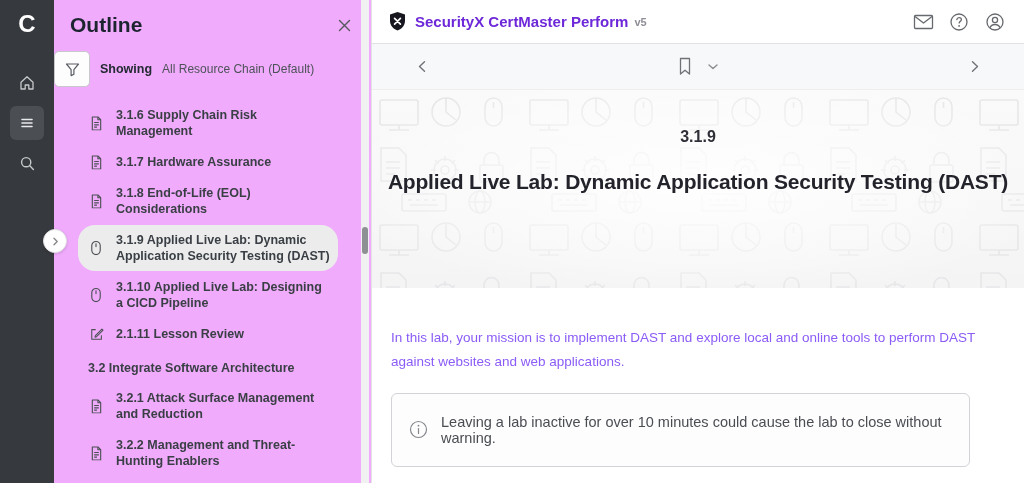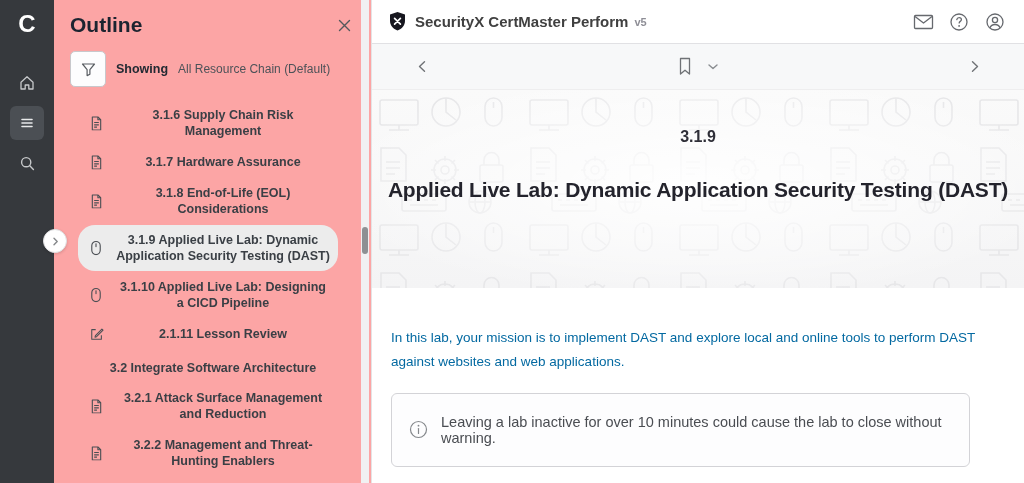--- a/index.html
+++ b/index.html
@@ -9,66 +9,66 @@
   .app { position: relative; width: 1024px; height: 483px; display: flex; overflow: hidden; }
 
   
   .rail { width: 54px; background: #36393d; flex: 0 0 54px; display: flex; flex-direction: column; align-items: center; padding-top: 8px; z-index: 4; }
   .rail-logo { color: #fff; font-size: 24px; font-weight: 700; line-height: 1; padding: 4px 0 0 0; letter-spacing: 0; }
   .rail-nav { margin-top: 30px; display: flex; flex-direction: column; align-items: center; gap: 6px; }
   .rail-btn { width: 34px; height: 34px; display: flex; align-items: center; justify-content: center; border-radius: 6px; cursor: pointer; }
   .rail-btn.active { background: #4b4f54; }
 
   
-  .outline-panel { width: 318px; flex: 0 0 318px; background: #fca5a5; position: relative; border-right: 1px solid #e4e4e6; }
+  .outline-panel { width: 318px; flex: 0 0 318px; background: #f0abfc; position: relative; border-right: 1px solid #e4e4e6; }
   .outline-header { display: flex; align-items: center; justify-content: space-between; padding: 13px 16px 10px 16px; }
   .outline-title { font-size: 21px; font-weight: 700; color: #1c2430; }
   .outline-close { width: 22px; height: 22px; display: flex; align-items: center; justify-content: center; cursor: pointer; }
-  .filter-row { display: flex; align-items: center; padding: 4px 16px 0 16px; gap: 10px; }
+  .filter-row { display: flex; align-items: center; padding: 4px 16px 0 0; gap: 10px; }
   .filter-btn { width: 36px; height: 36px; border: 1px solid #c8c8cc; border-radius: 5px; background: #fdfdfe; display: flex; align-items: center; justify-content: center; cursor: pointer; flex: 0 0 36px; }
   .filter-showing { font-size: 12.5px; font-weight: 700; color: #232a33; }
   .filter-value { font-size: 12px; color: #4d5258; }
 
   .outline-list { margin-top: 12px; padding: 0 33px 0 24px; overflow: hidden; }
   .outline-item { position: relative; padding: 7px 8px 7px 38px; margin: 1px 0; border-radius: 2px; cursor: pointer; }
   .outline-item.selected { background: #ececec; border-radius: 17px; }
   .outline-item .item-icon { position: absolute; left: 12px; top: 50%; transform: translateY(-50%); display: flex; }
-  .item-label { font-size: 12.5px; font-weight: 700; color: #3a3f45; line-height: 1.28; display: block; text-align: center; }
+  .item-label { font-size: 12.5px; font-weight: 700; color: #3a3f45; line-height: 1.28; display: block; }
   .outline-section { padding: 10px 0 6px 10px; font-size: 12.5px; font-weight: 700; color: #2e3339; cursor: pointer; }
 
   .panel-scrollbar { position: absolute; top: 0; bottom: 0; right: 2px; width: 8px; background: #f1f1f2; }
   .panel-scroll-thumb { position: absolute; top: 227px; left: 1px; width: 6px; height: 27px; background: #8e9093; border-radius: 3px; cursor: grab; }
 
   .panel-expander { position: absolute; left: 43px; top: 229px; width: 24px; height: 24px; background: #fff; border: 1px solid #e0e0e2; border-radius: 50%; box-shadow: 0 1px 3px rgba(0,0,0,.15); display: flex; align-items: center; justify-content: center; cursor: pointer; z-index: 6; }
 
   
   .main { flex: 1; display: flex; flex-direction: column; min-width: 0; }
   .main-header { height: 44px; background: #fff; border-bottom: 1px solid #e1e1e4; display: flex; align-items: center; padding: 0 14px 0 16px; flex: 0 0 44px; }
-  .product-title { font-size: 15px; font-weight: 700; color: #404040; margin-left: 8px; }
+  .product-title { font-size: 15px; font-weight: 700; color: #6d28d9; margin-left: 8px; }
   .product-version { font-size: 11px; font-weight: 700; color: #8e8e96; margin-left: 6px; }
   .header-spacer { flex: 1; }
   .header-iconbtn { width: 30px; height: 30px; display: flex; align-items: center; justify-content: center; cursor: pointer; margin-left: 6px; }
 
   .toolbar { height: 46px; background: #f7f8f9; border-bottom: 1px solid #eeeeef; display: flex; align-items: center; padding: 0 36px; position: relative; flex: 0 0 46px; }
   .toolbar-left { margin-right: auto; }
   .toolbar-right { margin-left: auto; }
   .toolbar-arrow { width: 28px; height: 28px; display: flex; align-items: center; justify-content: center; cursor: pointer; }
   .toolbar-center { position: absolute; left: 50%; transform: translateX(-50%); display: flex; align-items: center; gap: 14px; }
   .toolbar-iconbtn { display: flex; align-items: center; justify-content: center; cursor: pointer; }
 
   
   .hero { position: relative; height: 198px; flex: 0 0 198px; background: linear-gradient(180deg, #fafafa 0%, #f4f4f5 100%); overflow: hidden; }
   .hero-pattern { position: absolute; inset: 0; width: 100%; height: 100%; }
   .hero-content { position: relative; z-index: 1; text-align: center; padding-top: 38px; }
-  .hero-kicker { font-size: 16px; font-weight: 700; color: #2f2f38; margin-bottom: 30px; }
+  .hero-kicker { font-size: 16px; font-weight: 700; color: #2f2f38; margin-bottom: 22px; }
   .hero-title { font-size: 21px; font-weight: 800; color: #23232c; line-height: 1.32; max-width: 640px; margin: 0 auto; letter-spacing: -0.2px; }
 
   
   .content { flex: 1; background: #fff; padding: 38px 30px 0 19px; min-height: 0; }
-  .lesson-desc { font-size: 13.5px; color: #0369a1; line-height: 1.8; max-width: 990px; margin-bottom: 18px; }
+  .lesson-desc { font-size: 13.5px; color: #8b5cf6; line-height: 1.8; max-width: 990px; margin-bottom: 18px; }
   .notice-box { display: flex; align-items: center; gap: 13px; border: 1px solid #d3d3d7; border-radius: 6px; background: #fdfdfe; padding: 20px 17px; width: fit-content; max-width: 96%; }
   .notice-text { font-size: 14.5px; color: #4a4d52; }
   .start-btn { margin-top: 20px; display: inline-block; background: #8fb4cf; color: #fff; border: none; border-radius: 4px; font-family: inherit; font-size: 13px; padding: 8px 15px; cursor: pointer; }
 </style>
 </head>
 <body>
 
 <div class="app">
 
   <div class="rail">

